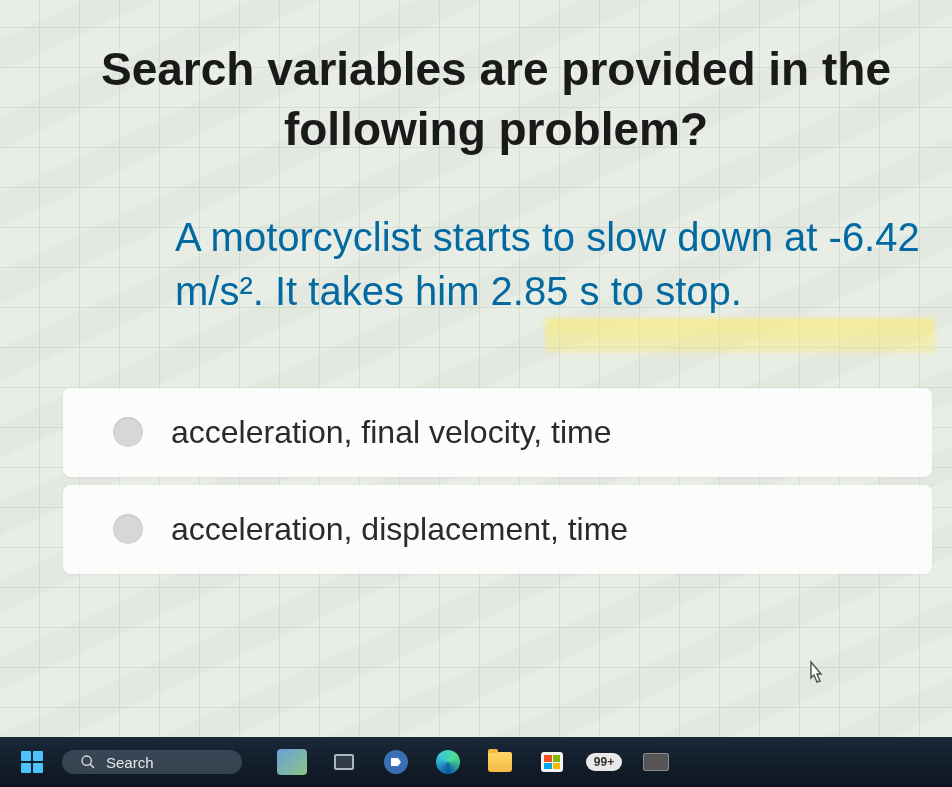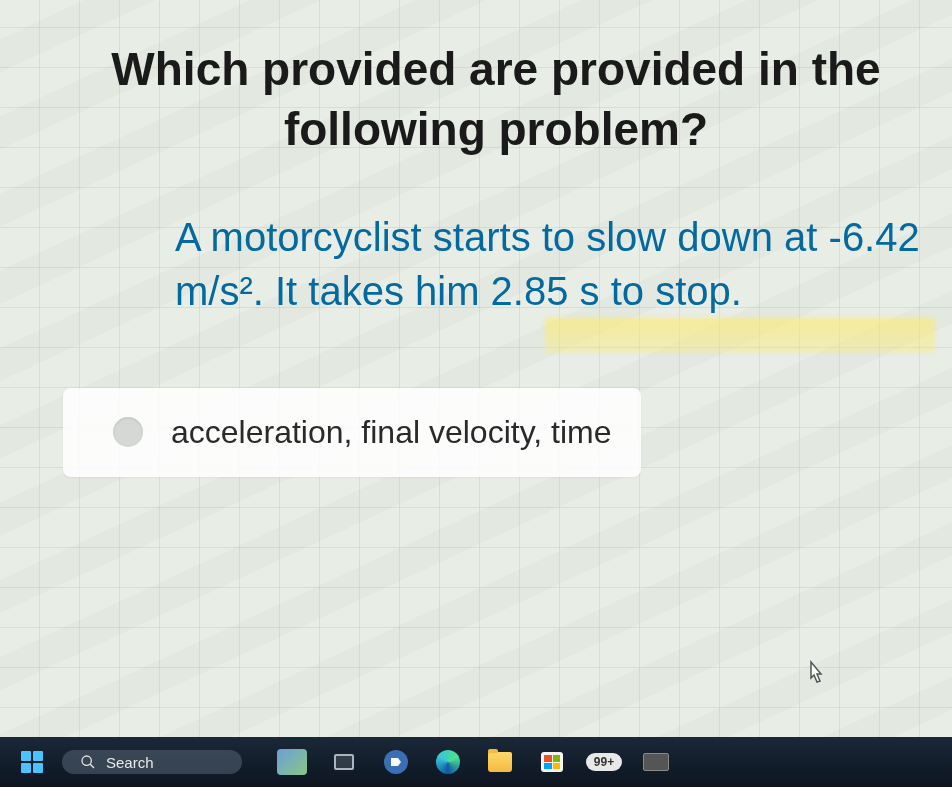--- a/index.html
+++ b/index.html
@@ -61,21 +61,21 @@
       background: linear-gradient(to bottom, rgba(255,235,100,0.6), rgba(255,235,100,0.3));
       width: 390px;
       height: 35px;
       top: 318px;
       left: 545px;
       border-radius: 3px;
       filter: blur(2px);
     }
     .options {
       display: flex;
-      flex-direction: row;
+      flex-direction: column;
       gap: 8px;
       padding-left: 3px;
     }
     .option {
       background: rgba(255,255,255,0.85);
       border-radius: 8px;
       padding: 26px 30px 26px 50px;
       display: flex;
       align-items: center;
       gap: 28px;
@@ -258,28 +258,32 @@
       border-radius: 2px;
       border: 1px solid #888;
     }
   </style>
 </head>
 <body>
 
 <div class="moire"></div>
 
 <div class="content">
-  <div class="question-title">Which provided are provided in the following problem?</div>
+  <div class="question-title">Search variables are provided in the following problem?</div>
   <div class="highlight"></div>
   <div class="question-body">A motorcyclist starts to slow down at -6.42 m/s². It takes him 2.85 s to stop.</div>
 
   <div class="options">
     <div class="option">
       <div class="radio-circle"></div>
       <div class="option-text">acceleration, final velocity, time</div>
+    </div>
+    <div class="option">
+      <div class="radio-circle"></div>
+      <div class="option-text">acceleration, displacement, time</div>
     </div>
   </div>
 </div>
 
 <div class="cursor-icon">
   <svg width="24" height="28" viewBox="0 0 24 28" fill="none" stroke="#555" stroke-width="1.5">
     <path d="M8 2 L8 18 L11 15 L14 22 L17 21 L14 14 L18 14 Z" fill="#fff"></path>
   </svg>
 </div>
 

